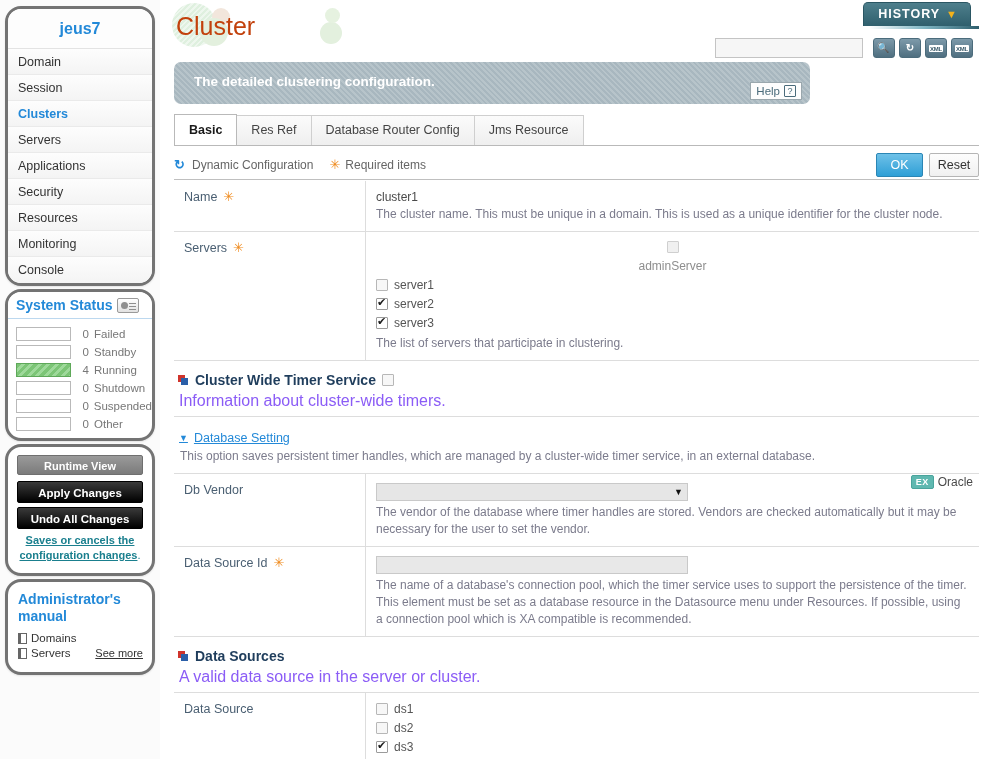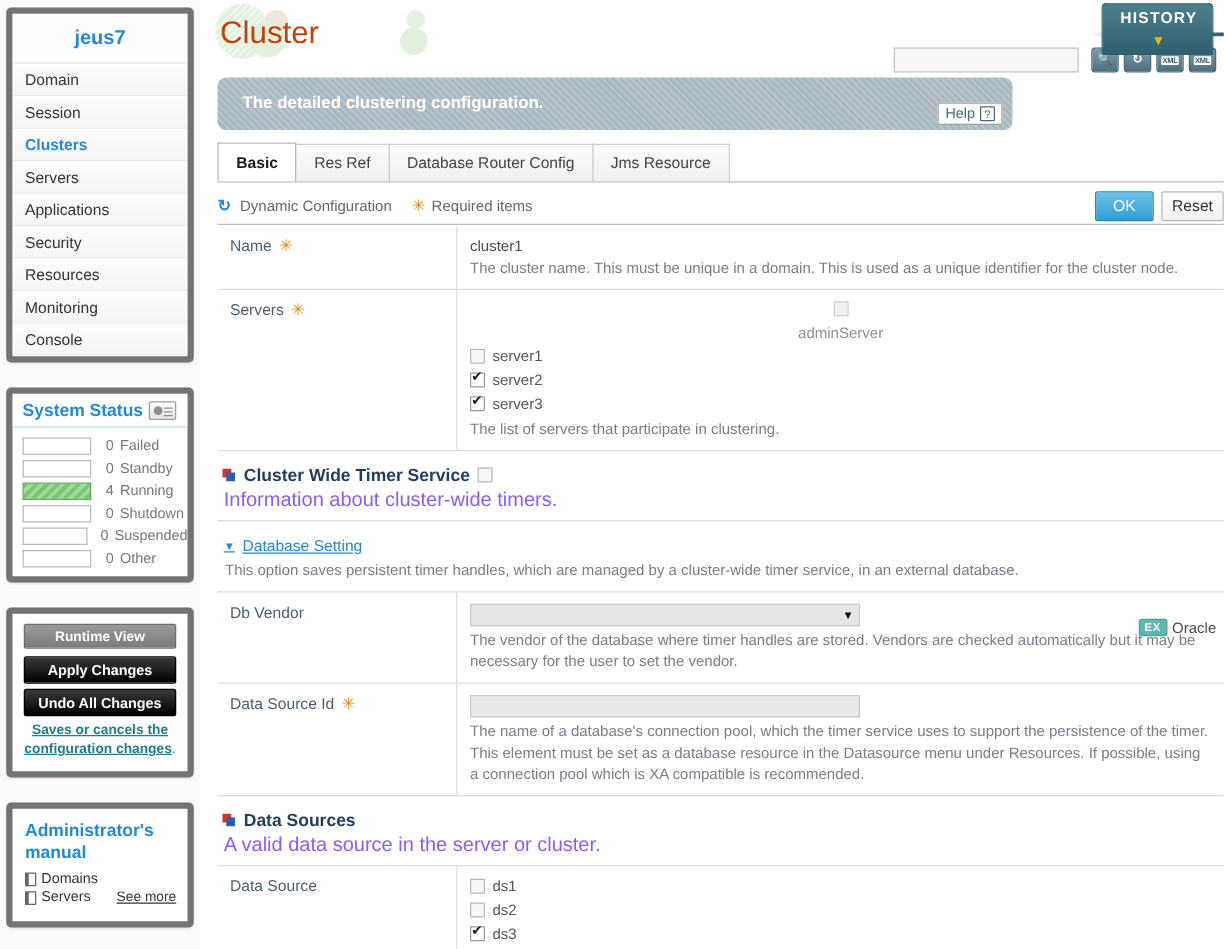--- a/index.html
+++ b/index.html
@@ -15,24 +15,24 @@
 
   
   .sidebar {
     position: absolute; left: 0; top: 0;
     width: 160px; height: 759px;
     background: #fbfbfb;
     padding: 6px 5px 0 5px;
   }
   .panel {
     background: #ffffff;
-    border: 5px solid #737373;
-    border-radius: 4px;
+    border: 3px solid #737373;
+    border-radius: 16px;
     box-shadow: 0 1px 2px rgba(0,0,0,0.10);
-    margin-bottom: 20px;
+    margin-bottom: 3px;
     overflow: hidden;
   }
   .brand {
     height: 40px; line-height: 40px;
     text-align: center;
     color: #2389d8;
     font-size: 16px; font-weight: bold;
     background: #fdfdfd;
     border-bottom: 1px solid #e3e3e3;
   }
@@ -153,21 +153,21 @@
 
   .history-btn {
     position: absolute; right: 12px; top: 2px;
     background: linear-gradient(to bottom,#4e7f8c,#2f5f6d);
     color: #ffffff; font-size: 12.5px; font-weight: bold;
     letter-spacing: 1px;
     padding: 4px 12px 5px 14px;
     border-radius: 5px 5px 0 0;
     border: 1px solid #2a5663; border-bottom: none;
     cursor: pointer; z-index: 4;
-    display: flex; align-items: center; gap: 6px; flex-direction: column;
+    display: flex; align-items: center; gap: 6px;
   }
   .history-caret { color: #f3b21b; font-size: 11px; }
   .history-underline {
     position: absolute; right: 4px; top: 26px; width: 110px; height: 3px;
     background: linear-gradient(to right,#ffffff,#7fb6c4,#2f5f6d);
     z-index: 3;
   }
 
   .toolbar {
     position: absolute; right: 10px; top: 38px;
@@ -330,21 +330,21 @@
     display: flex; align-items: center; padding: 0 4px;
     font-size: 11px; color: #333333;
   }
   .selectline {
     width: 312px; height: 18px;
     border: 1px solid #c9c9c9; background: #e6e6e6;
     display: flex; align-items: center; justify-content: flex-end;
     padding: 0 4px; font-size: 9px; color: #111111;
   }
   .vendor-tag {
-    position: absolute; right: 6px; top: 21px;
+    position: absolute; right: 6px; top: 1px;
     display: flex; align-items: center; gap: 4px;
     font-size: 12px; color: #4a4a4a;
   }
   .ex-chip {
     background: #5fb8b0; color: #ffffff; font-size: 9px; font-weight: bold;
     padding: 1px 4px; border-radius: 2px; border: 1px solid #4aa49c;
     letter-spacing: 0.5px;
   }
 </style>
 </head>

